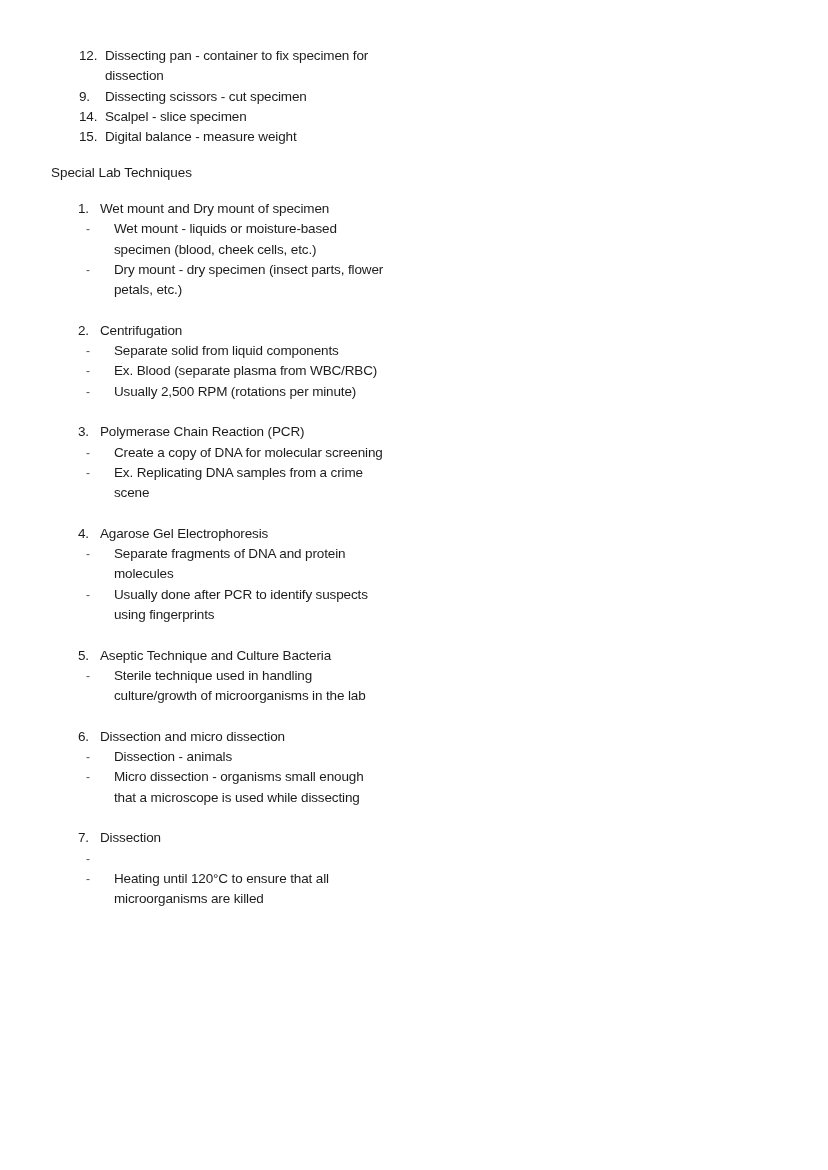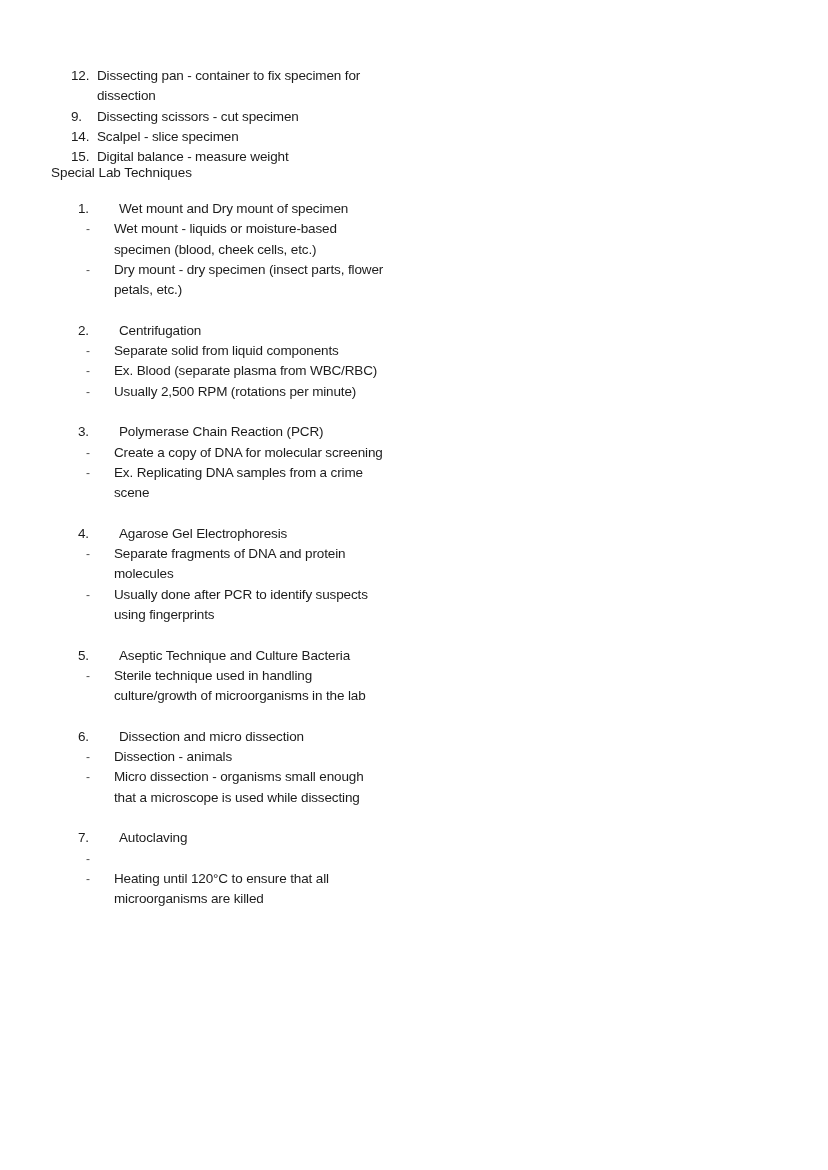--- a/index.html
+++ b/index.html
@@ -24,24 +24,23 @@
   .content {
     position: absolute;
     left: 0;
     top: 0;
     width: 828px;
   }
 
   
   .top-list {
     position: absolute;
-    left: 71px;
+    left: 79px;
     top: 46px;
     width: 330px;
-    margin-top: 20px;
   }
   .top-item {
     display: flex;
     align-items: flex-start;
     font-size: 13.5px;
     line-height: 20.3px;
     letter-spacing: -0.01em;
   }
   .top-item .num {
     width: 26px;
@@ -82,21 +81,20 @@
     font-size: 13.5px;
     line-height: 20.3px;
     letter-spacing: -0.01em;
   }
   .group-head .num {
     width: 22px;
     flex: 0 0 22px;
   }
   .group-head .txt {
     flex: 1 1 auto;
-    margin-left: 19px;
   }
   .sub {
     display: flex;
     align-items: flex-start;
     font-size: 13.5px;
     line-height: 20.3px;
     letter-spacing: -0.01em;
     margin-left: 8px;
   }
   .sub .dash {
@@ -226,21 +224,21 @@
         </div>
         <div class="sub">
           <span class="dash">-</span>
           <span class="txt">Micro dissection - organisms small enough that a microscope is used while dissecting</span>
         </div>
       </div>
 
       <div class="group">
         <div class="group-head">
           <span class="num">7.</span>
-          <span class="txt">Autoclaving</span>
+          <span class="txt">Dissection</span>
         </div>
         <div class="sub">
           <span class="dash">-</span>
         </div>
         <div class="sub">
           <span class="dash">-</span>
           <span class="txt">Heating until 120°C to ensure that all microorganisms are killed</span>
         </div>
       </div>
 

